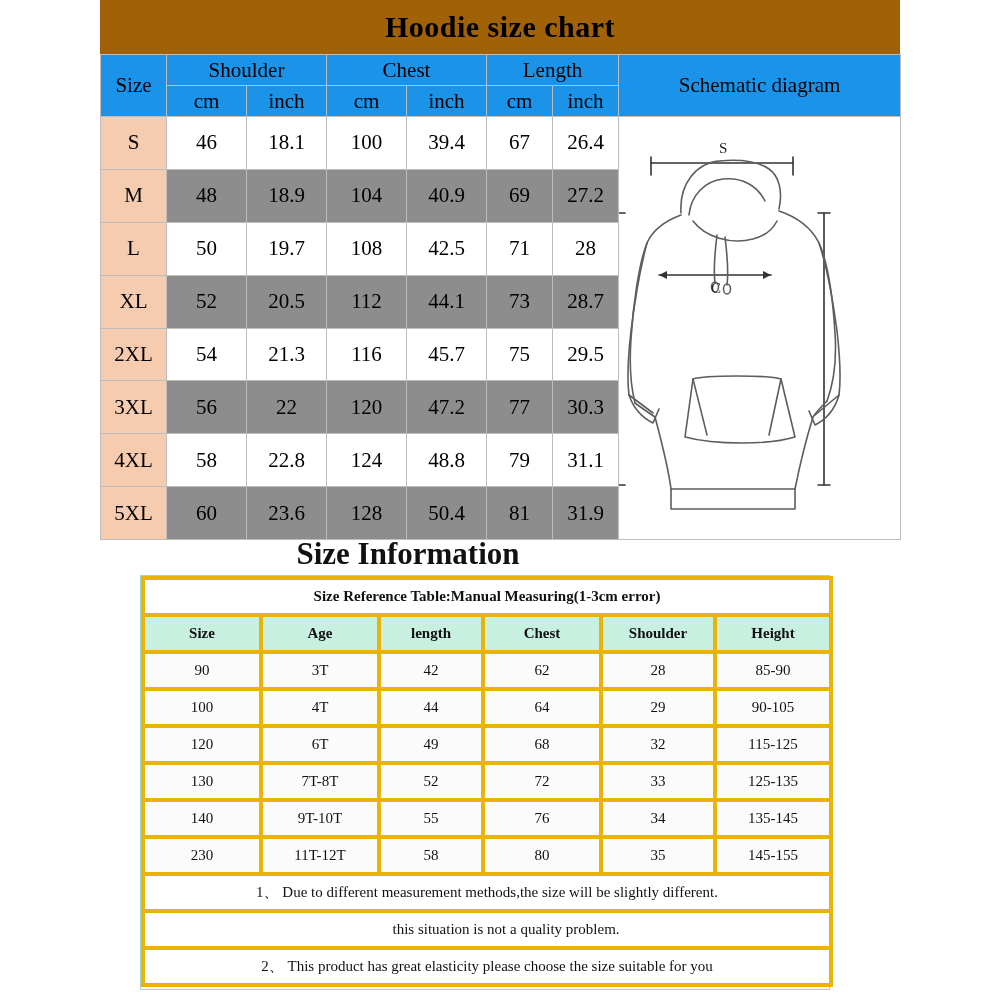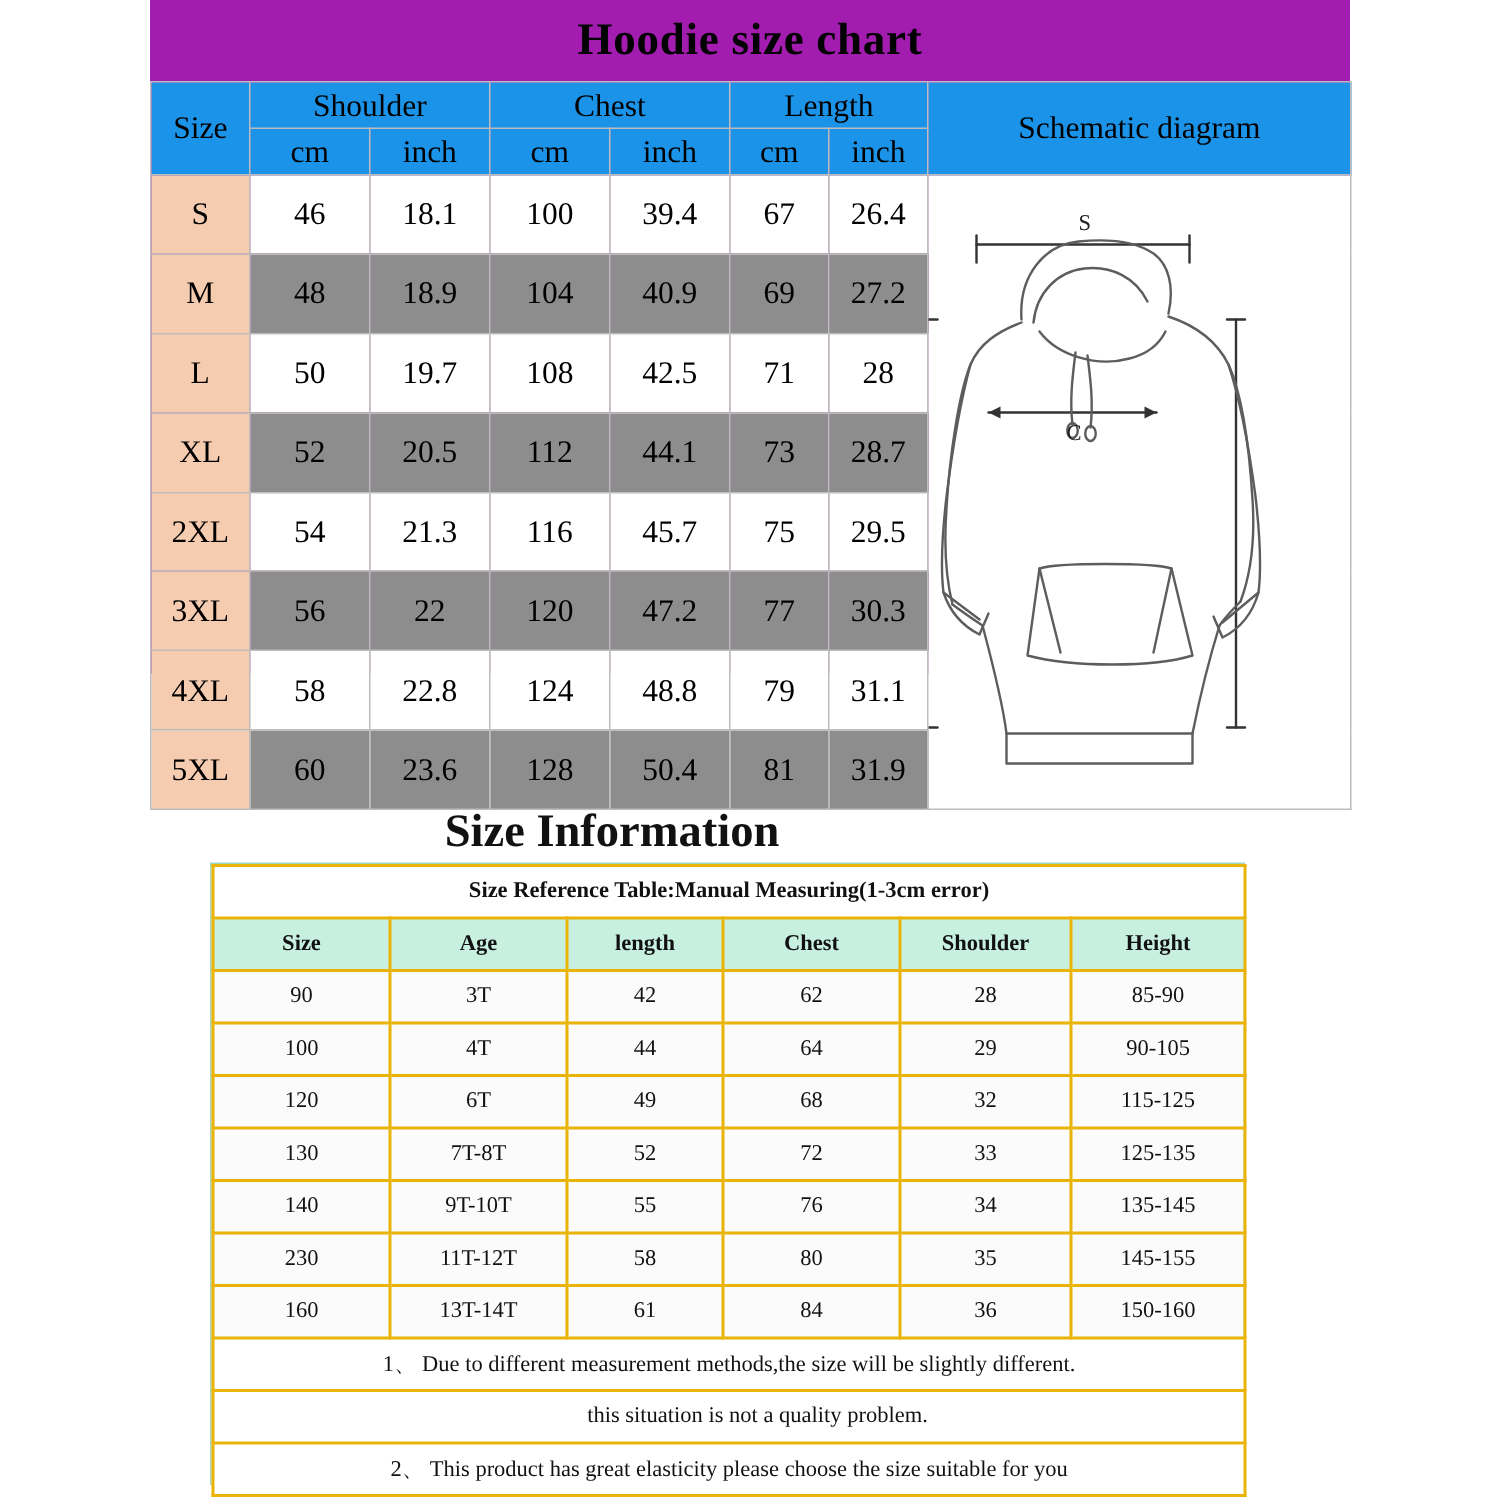--- a/index.html
+++ b/index.html
@@ -7,21 +7,21 @@
     width:1000px;height:1000px;
     background:#ffffff;
     font-family:"Liberation Sans", sans-serif;
     position:relative;
     overflow:hidden;
   }
 
   
   .top-block{
     position:absolute;left:100px;top:0;width:800px;height:449px;
-    background:#a21caf;
+    background:#a16207;
   }
   .chart-title{
     position:absolute;left:0;top:0;width:800px;height:54px;
     display:flex;align-items:center;justify-content:center;
     color:#000;font-size:30px;font-weight:bold;
     font-family:"Liberation Serif", serif;
     letter-spacing:0.5px;
   }
 
   table.hoodie{
@@ -84,21 +84,21 @@
     position:absolute;left:140px;top:575px;width:690px;height:415px;
     background:#fbfbfb;
     border:1px solid #9fd6c8;
     box-sizing:border-box;
   }
   table.ref{
     width:100%;border-collapse:collapse;table-layout:fixed;
     font-family:"Liberation Serif", serif;
   }
   table.ref td{
-    border:2px solid #eab308;
+    border:4px solid #eab308;
     text-align:center;
     font-size:15px;
     color:#111;
     height:33px;
     padding:0;
   }
   .ref-caption{
     background:#ffffff;
     font-size:16px;
     font-weight:bold;
@@ -361,28 +361,20 @@
         <td>135-145</td>
       </tr>
       <tr>
         <td>230</td>
         <td>11T-12T</td>
         <td>58</td>
         <td>80</td>
         <td>35</td>
         <td>145-155</td>
       </tr>
-      <tr>
-        <td>160</td>
-        <td>13T-14T</td>
-        <td>61</td>
-        <td>84</td>
-        <td>36</td>
-        <td>150-160</td>
-      </tr>
 
       <tr class="note">
         <td class="note-sep" colspan="6">1、 Due to different measurement methods,the size will be slightly different.</td>
       </tr>
       <tr class="note">
         <td colspan="6" style="padding-left:38px;">this situation is not a quality problem.</td>
       </tr>
       <tr class="note">
         <td colspan="6">2、 This product has great elasticity please choose the size suitable for you</td>
       </tr>

